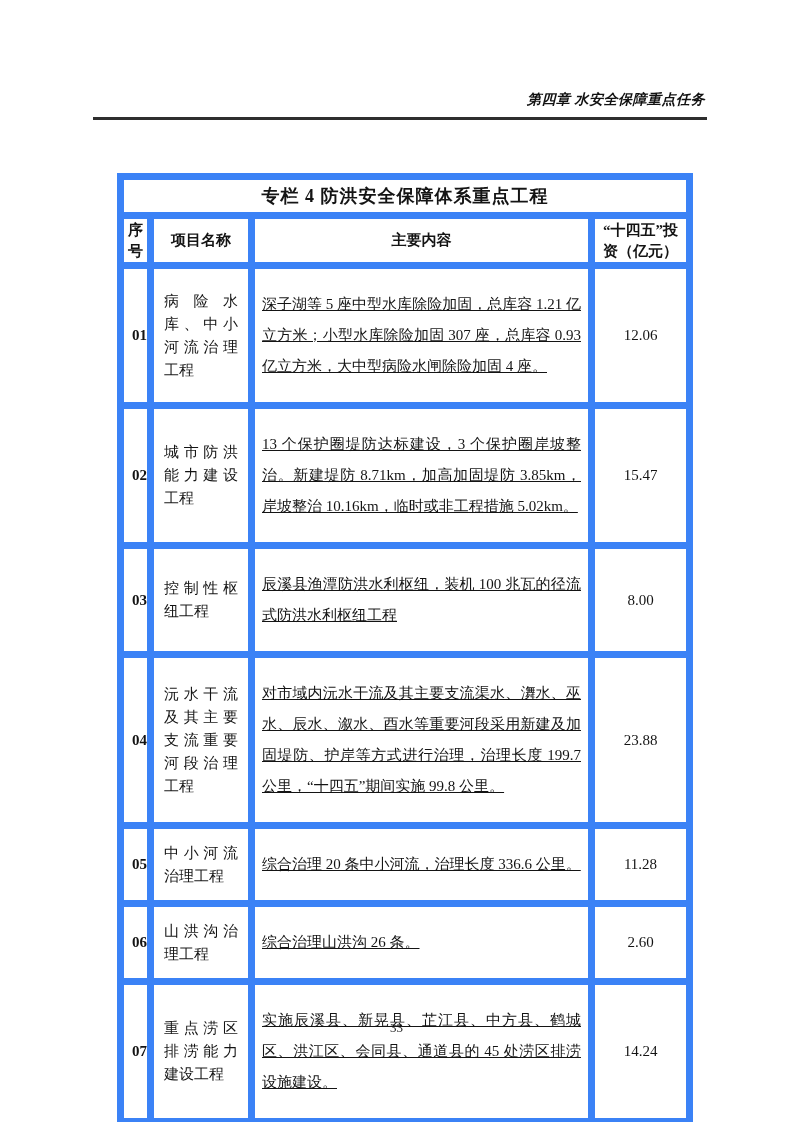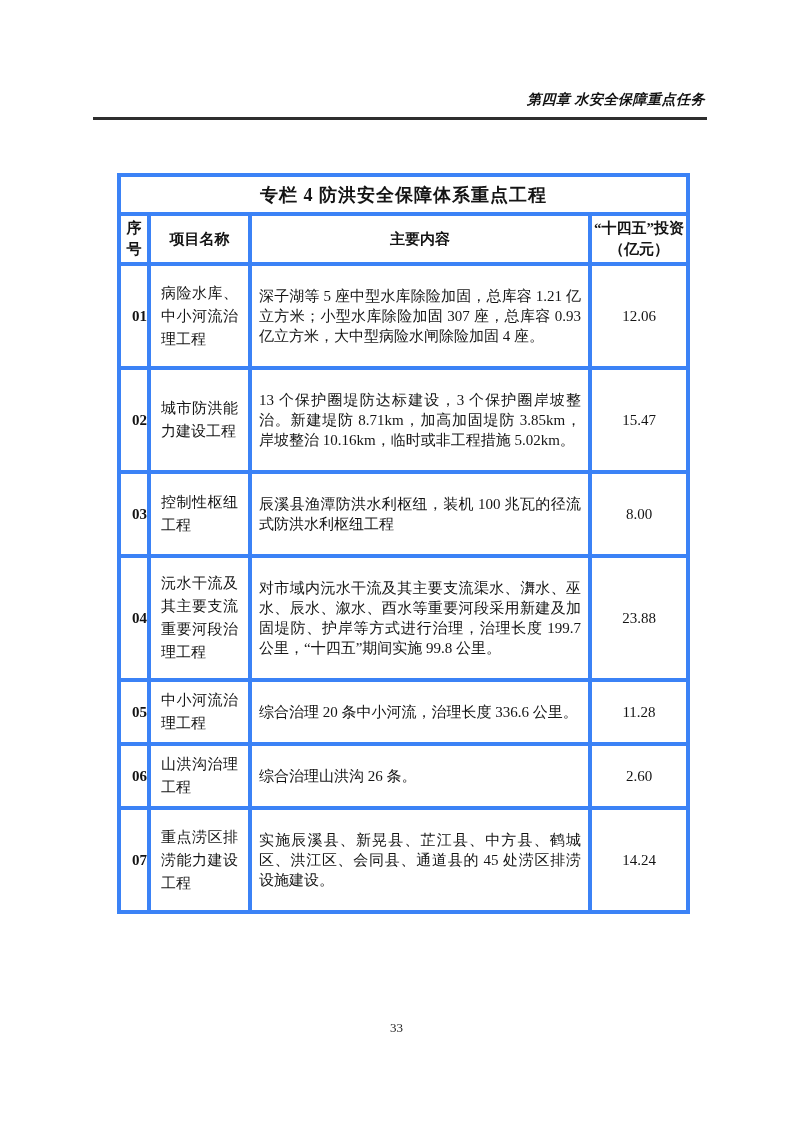--- a/index.html
+++ b/index.html
@@ -37,21 +37,21 @@
   table.box {
     position: absolute;
     top: 173px;
     left: 117px;
     width: 569px;
     border-collapse: collapse;
     table-layout: fixed;
     border: 2px solid #3c3c3c;
   }
   table.box td, table.box th {
-    border: 4px solid #3b82f6;
+    border: 7px solid #3b82f6;
     vertical-align: middle;
     color: #141414;
   }
   .title-cell {
     height: 39px;
     text-align: center;
     font-size: 18px;
     font-weight: bold;
     letter-spacing: 1px;
   }
@@ -71,24 +71,25 @@
   }
   td.name {
     font-size: 15px;
     line-height: 23px;
     padding: 3px 10px;
     text-align: justify;
     text-justify: inter-character;
   }
   td.content {
     font-size: 15px;
-    line-height: 20px;
+    line-height: 31px;
     padding: 20px 7px;
     text-align: justify;
     text-justify: inter-character;
+    text-decoration: underline;
   }
   td.invest {
     text-align: center;
     font-size: 15px;
     padding: 10px;
   }
   tr.r1 { height: 76px; }
   tr.r2 { height: 70px; }
   tr.r3 { height: 53px; }
   tr.r4 { height: 97px; }

